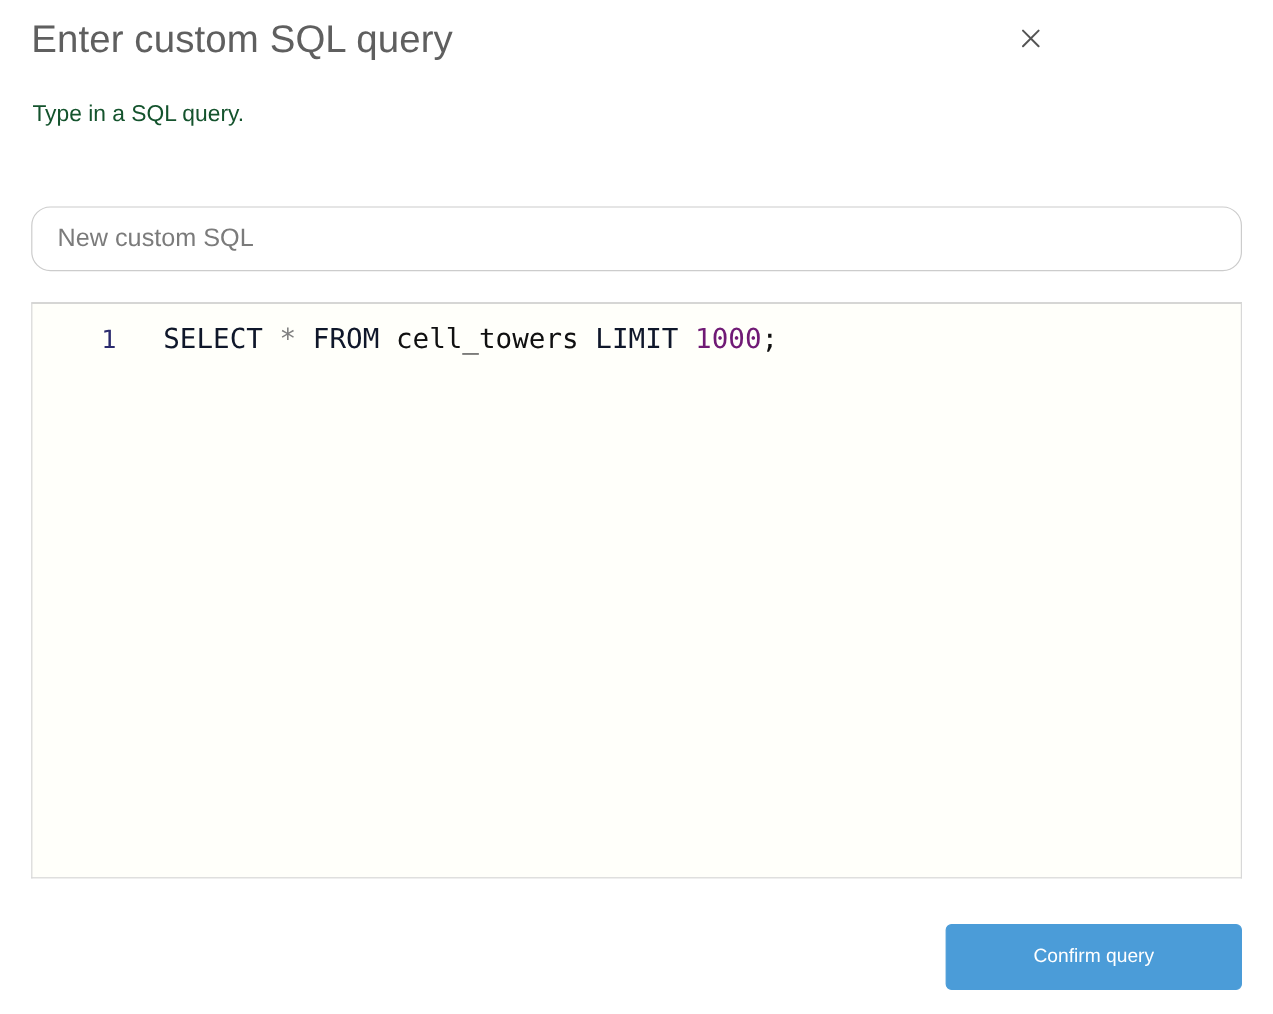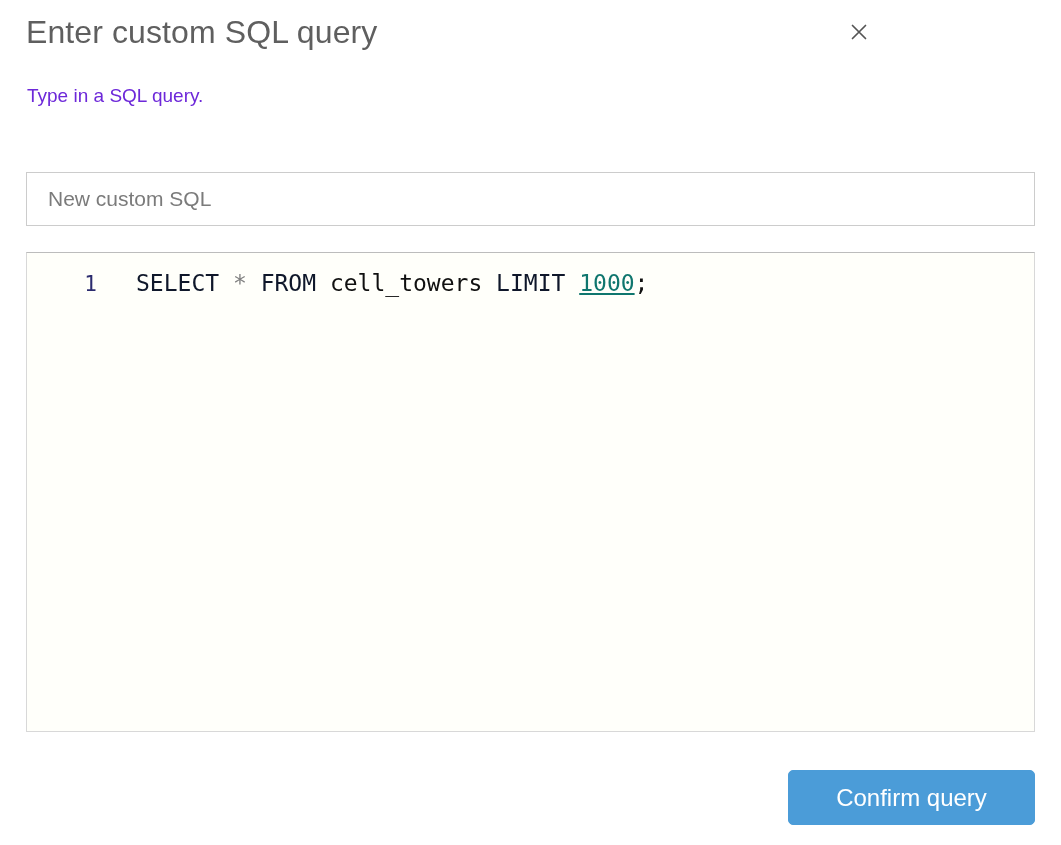--- a/index.html
+++ b/index.html
@@ -51,34 +51,34 @@
     color: #555555;
   }
   .close-button svg { display: block; }
 
   .dialog-subtitle {
     position: absolute;
     left: 27px;
     top: 85px;
     font-size: 19px;
     font-weight: 400;
-    color: #6d28d9;
+    color: #14532d;
     white-space: nowrap;
   }
 
   
   .name-input {
     position: absolute;
     left: 26px;
     top: 172px;
     width: 1009px;
     height: 54px;
     box-sizing: border-box;
     border: 1px solid #cccccc;
-    border-radius: 0;
+    border-radius: 16px;
     background: #ffffff;
     padding: 0 21px;
     font-family: "Liberation Sans", sans-serif;
     font-size: 21px;
     color: #666666;
     outline: none;
   }
   .name-input::placeholder {
     color: #7b7b7b;
     opacity: 1;
@@ -121,21 +121,21 @@
   }
 
   .code-content {
     padding-left: 39px;
     white-space: pre;
   }
 
   .tok-keyword  { color: #0f172a; }
   .tok-operator { color: #808080; }
   .tok-ident    { color: #101010; }
-  .tok-number   { color: #0f766e; text-decoration: underline; }
+  .tok-number   { color: #701a75; }
   .tok-punct    { color: #101010; }
   .tok-plain    { color: #101010; }
 
   
   .btn-secondary {
     position: absolute;
     left: 26px;
     top: 770px;
     width: 290px;
     height: 55px;
@@ -156,21 +156,21 @@
     left: 788px;
     top: 770px;
     width: 247px;
     height: 55px;
     box-sizing: border-box;
     background: #4b9cd8;
     border: 1px solid #4b9cd8;
     border-radius: 5px;
     color: #ffffff;
     font-family: "Liberation Sans", sans-serif;
-    font-size: 24px;
+    font-size: 16px;
     font-weight: 400;
     cursor: pointer;
     padding: 0;
   }
 </style>
 </head>
 <body>
 
 <div class="dialog">
 

